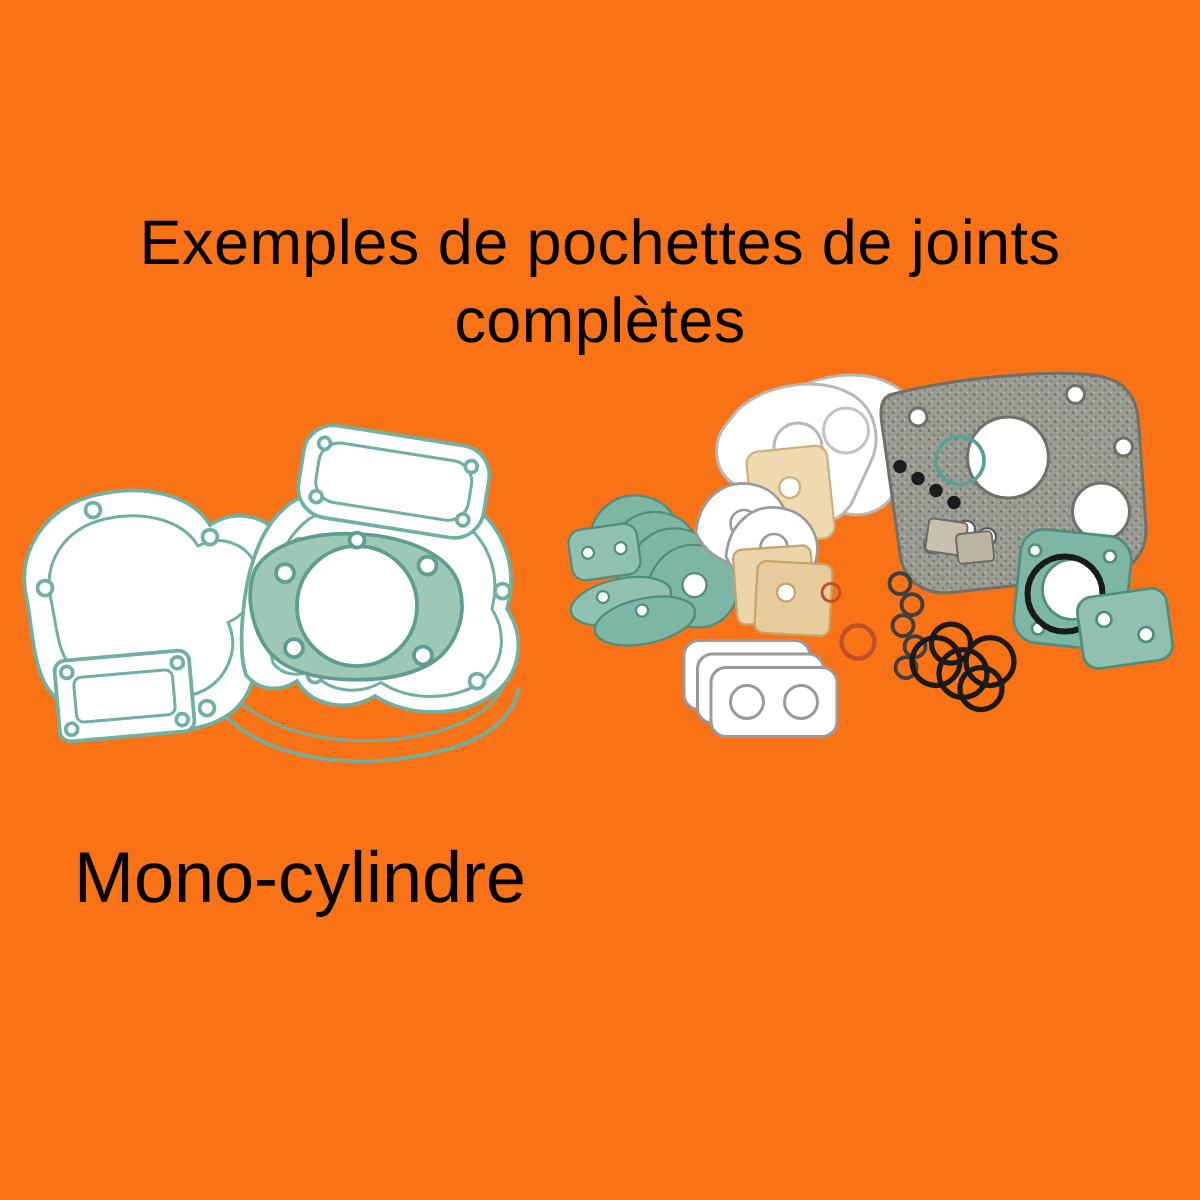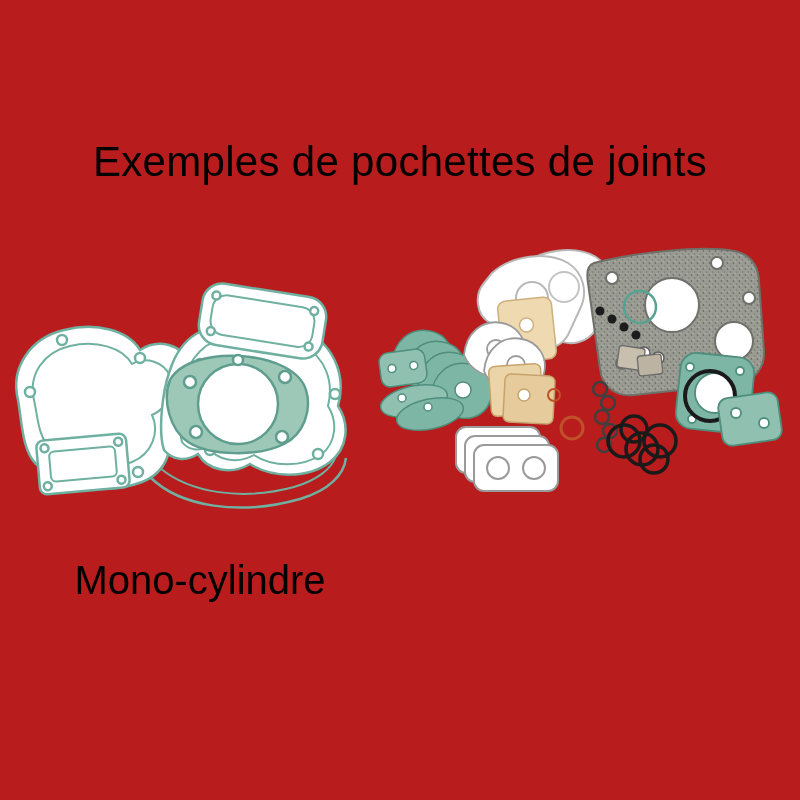--- a/index.html
+++ b/index.html
@@ -6,55 +6,55 @@
   html, body { width: 800px; height: 800px; }
   body {
     background: #ffffff;
     font-family: "Liberation Sans", sans-serif;
     color: #000;
   }
   .page {
     position: relative;
     width: 800px;
     height: 800px;
-    background: #b91c1c;
+    background: #f97316;
     overflow: hidden;
   }
   .title {
     position: absolute;
     top: 136px;
     left: 0;
     width: 100%;
     text-align: center;
     font-size: 42px;
     font-weight: 400;
     line-height: 52px;
     color: #000;
     letter-spacing: 0.3px;
   }
   .label {
     position: absolute;
     top: 558px;
-    font-size: 40px;
+    font-size: 48px;
     font-weight: 400;
     color: #000;
     text-align: center;
   }
   .label.mono { left: 0; width: 400px; }
   .label.multi { left: 392px; width: 408px; }
   svg.illu { position: absolute; display: block; }
   svg.mono-illu { left: 0; top: 272px; }
   svg.multi-illu { left: 372px; top: 243px; }
 </style>
 </head>
 <body>
 
 <div class="page">
 
-  <h1 class="title"><span>Exemples de pochettes de joints</span><br></h1>
+  <h1 class="title"><span>Exemples de pochettes de joints</span><br><span>complètes</span></h1>
 
   <svg class="illu mono-illu" width="370" height="255" viewBox="0 0 370 255" aria-hidden="true">
     <g fill="#ffffff" stroke="#6fb0a0" stroke-width="2.5">
       <path d="M18 128 C10 96 30 66 64 58 C96 50 128 58 140 78 C158 66 182 72 190 92 C198 114 188 140 166 150 C176 172 168 200 142 210 C108 223 58 216 36 192 C22 178 22 150 18 128 Z"></path>
       <path fill="none" stroke-width="2" d="M34 128 C28 102 44 80 70 74 C96 68 122 75 132 92 C146 84 164 90 170 104 C175 119 168 136 152 143 C160 160 152 182 132 190 C106 200 68 194 50 176 C38 164 38 146 34 128 Z"></path>
       <circle cx="30" cy="120" r="5"></circle>
         <circle cx="62" cy="68" r="5"></circle>
       <circle cx="140" cy="86" r="5"></circle>
         <circle cx="170" cy="140" r="5"></circle>
       <circle cx="138" cy="200" r="5"></circle>

